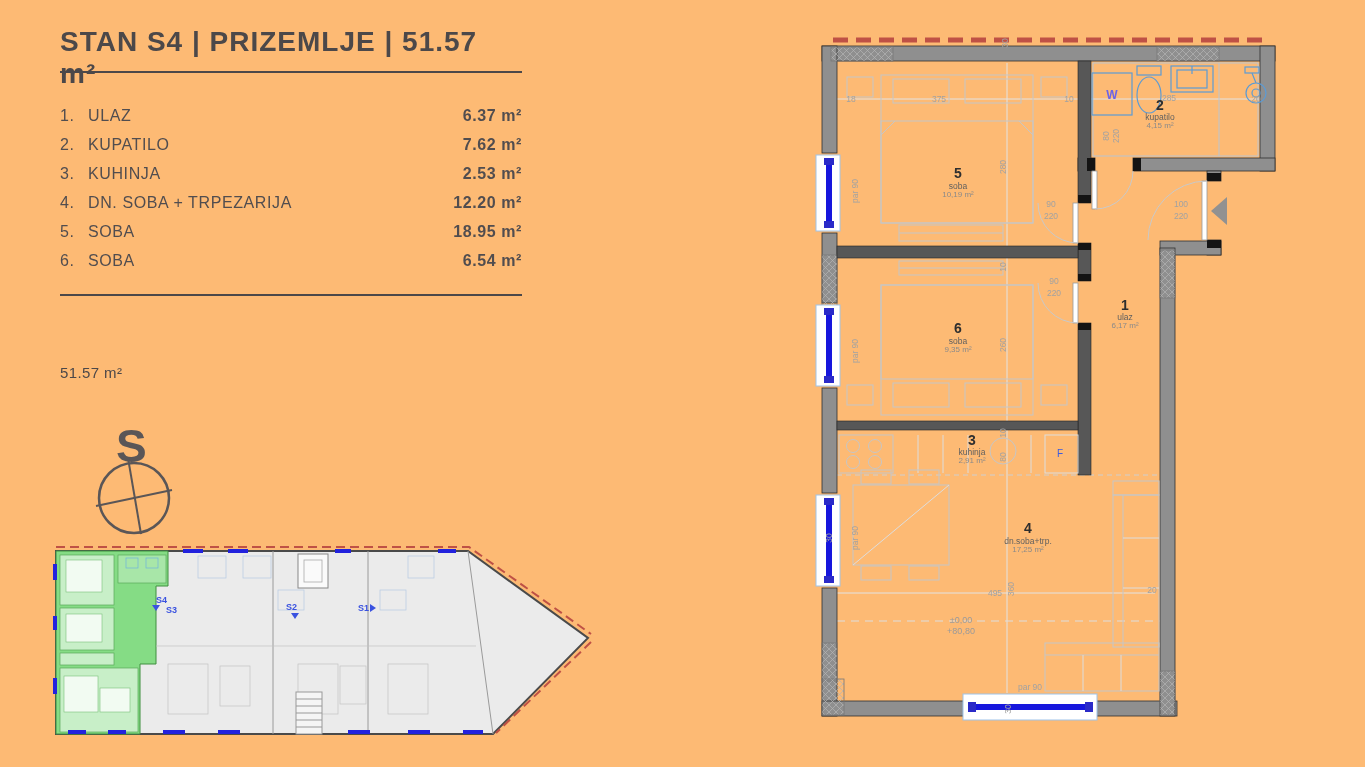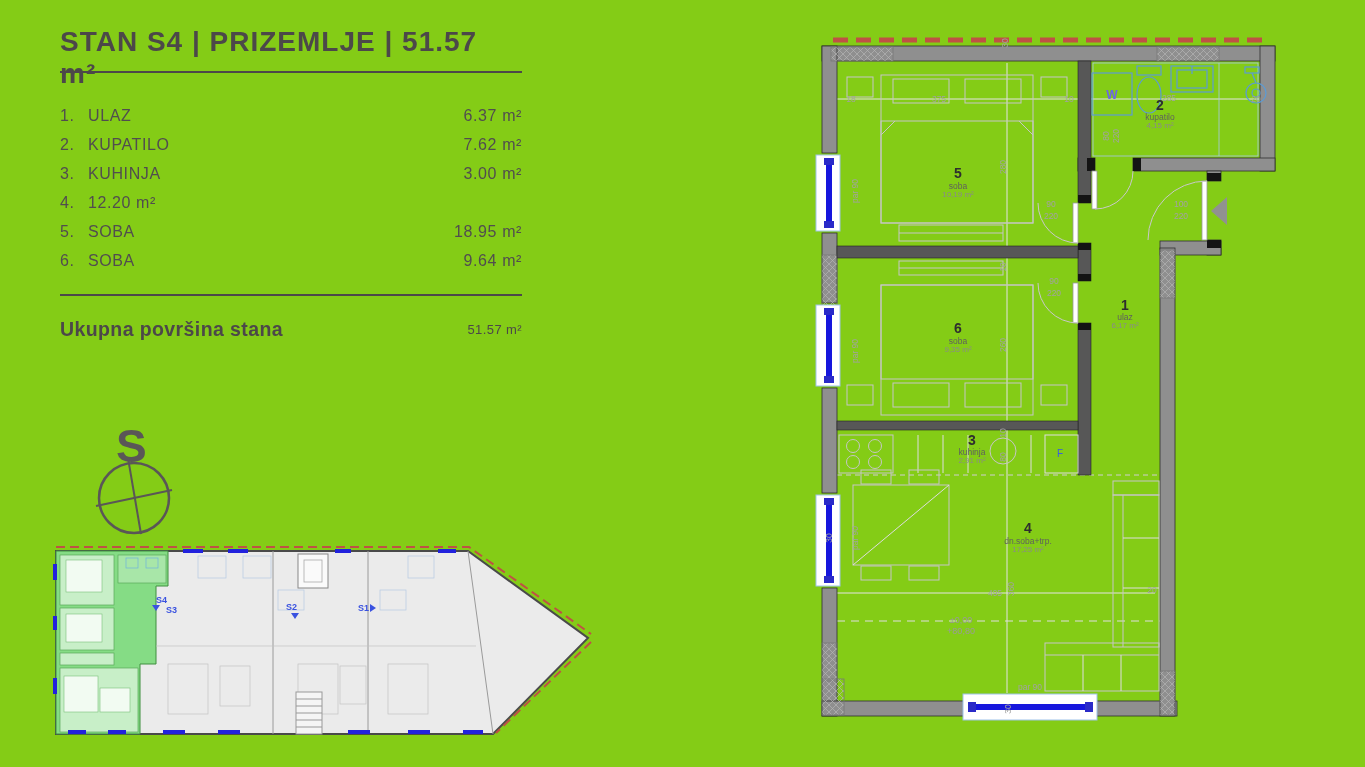--- a/index.html
+++ b/index.html
@@ -1,30 +1,30 @@
 <!DOCTYPE html>
 <html><head>
 <meta charset="utf-8">
 <style>
   html,body{margin:0;padding:0;background:#ffffff;}
-  .page{position:relative;width:1365px;height:767px;background:#84cc16;overflow:hidden;
+  .page{position:relative;width:1365px;height:767px;background:#fdba74;overflow:hidden;
         font-family:"Liberation Sans", sans-serif;color:#4c4849;}
   .info-panel{position:absolute;left:60px;top:26px;width:462px;}
   .title{margin:0;font-size:28px;font-weight:bold;letter-spacing:1px;color:#4c4849;}
   .rule{position:absolute;left:0;width:462px;height:0;border:none;border-top:2px solid #4c4849;margin:0;}
   .rule1{top:45px;}
   .rule2{top:268px;}
   .room-rows{position:absolute;left:0;top:75px;width:462px;}
   .room-row{display:flex;align-items:center;height:29px;font-size:16px;letter-spacing:0.6px;color:#514d4f;}
   .room-num{width:28px;}
   .room-name{flex:1;}
-  .room-area{text-align:left;}
+  .room-area{text-align:left;font-weight:bold;}
   .total-row{position:absolute;left:0;top:292px;width:462px;display:flex;align-items:center;}
   .total-label{font-size:19.5px;font-weight:bold;letter-spacing:0.4px;flex:1;}
-  .total-value{font-size:13px;letter-spacing:0.4px;}
+  .total-value{font-size:15px;letter-spacing:0.4px;margin-top:46px;}
   .compass{position:absolute;left:58px;top:412px;}
   .overview{position:absolute;left:48px;top:546px;}
   .mainplan{position:absolute;left:815px;top:33px;}
   svg text{font-family:"Liberation Sans", sans-serif;}
   .dim{fill:#a2a2a2;font-size:8.5px;}
   .rnum{fill:#2e2e2e;font-size:14px;font-weight:bold;}
   .rname{fill:#5f5f5f;font-size:8.5px;}
   .rarea{fill:#8a8a8a;font-size:8px;}
   .wallo{fill:#8f8f8f;stroke:#2f2f2f;stroke-width:0.8;}
   .walli{fill:#575757;stroke:#222;stroke-width:0.6;}
@@ -51,40 +51,40 @@
         <span class="room-area">6.37 m²</span>
       </div>
       <div class="room-row">
         <span class="room-num">2.</span>
         <span class="room-name">KUPATILO</span>
         <span class="room-area">7.62 m²</span>
       </div>
       <div class="room-row">
         <span class="room-num">3.</span>
         <span class="room-name">KUHINJA</span>
-        <span class="room-area">3.00 m²</span>
+        <span class="room-area">2.53 m²</span>
       </div>
       <div class="room-row">
         <span class="room-num">4.</span>
+        <span class="room-name">DN. SOBA + TRPEZARIJA</span>
         <span class="room-area">12.20 m²</span>
       </div>
       <div class="room-row">
         <span class="room-num">5.</span>
         <span class="room-name">SOBA</span>
         <span class="room-area">18.95 m²</span>
       </div>
       <div class="room-row">
         <span class="room-num">6.</span>
         <span class="room-name">SOBA</span>
-        <span class="room-area">9.64 m²</span>
+        <span class="room-area">6.54 m²</span>
       </div>
     </div>
     <hr class="rule rule2">
     <div class="total-row">
-      <span class="total-label">Ukupna površina stana</span>
       <span class="total-value">51.57 m²</span>
     </div>
   </section>
 
   <svg class="compass" width="160" height="140" viewBox="0 0 160 140">
     <text x="58" y="50" font-size="46" font-weight="bold" fill="#5a5657">S</text>
     <circle cx="76" cy="86" r="35" fill="none" stroke="#5a5657" stroke-width="2.5"></circle>
     <line x1="38" y1="94" x2="114" y2="78" stroke="#5a5657" stroke-width="2"></line>
     <line x1="70" y1="46" x2="83" y2="122" stroke="#5a5657" stroke-width="2"></line>
   </svg>

